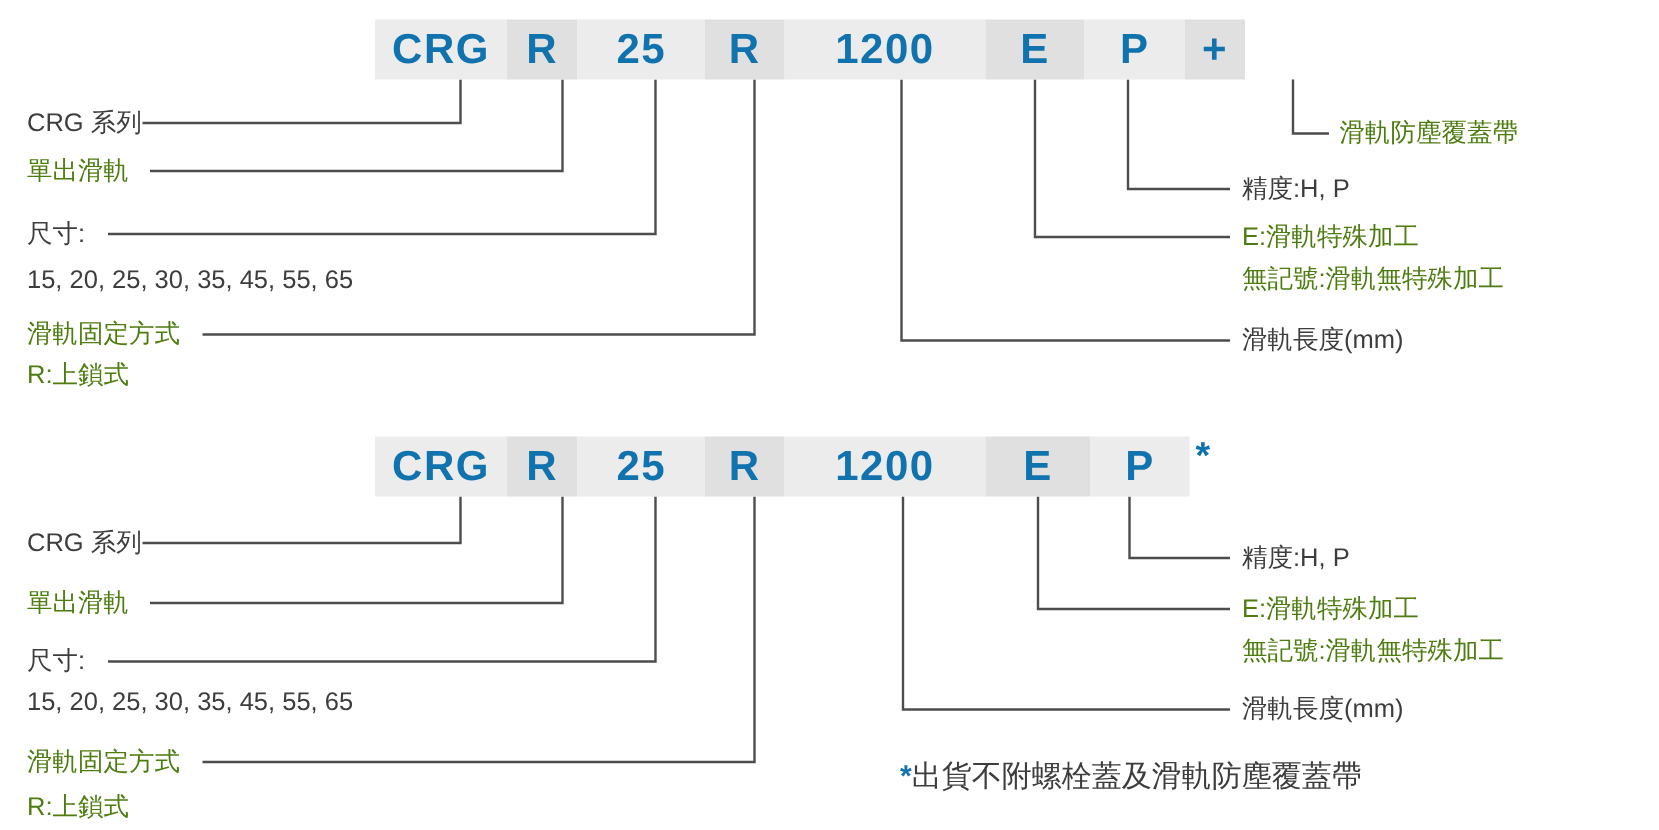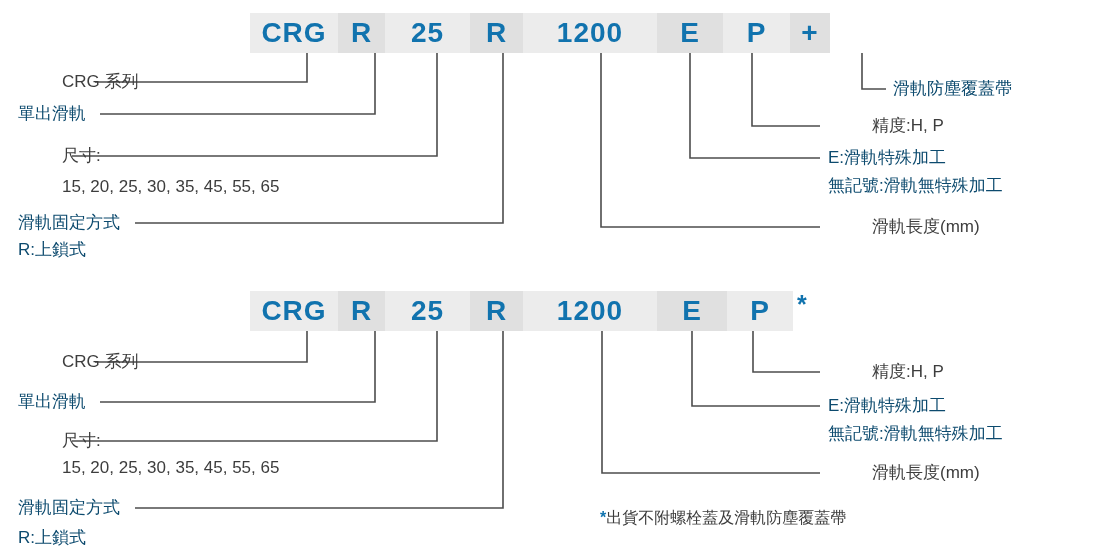--- a/index.html
+++ b/index.html
@@ -8,26 +8,26 @@
     font-family:"Liberation Sans","DejaVu Sans",sans-serif;overflow:hidden;
   }
   .strip{position:absolute;display:flex;height:40px;}
   .seg{
     display:flex;align-items:center;justify-content:center;
     font-weight:bold;font-size:28px;letter-spacing:1px;color:#1173ae;
   }
   .seg.light{background:#ececec;}
   .seg.dark{background:#e0e0e0;}
   .lbl{position:absolute;font-size:17px;line-height:20px;white-space:nowrap;}
-  .dark-t{color:#3d3d3d;margin-left:44px;}
-  .blue-t{color:#0c4a6e;}
+  .dark-t{color:#3d3d3d;}
+  .blue-t{color:#4d7c0f;}
   svg.lines{position:absolute;left:0;top:0;width:1106px;height:553px;pointer-events:none;}
   svg.lines polyline{fill:none;stroke:#4d4d4d;stroke-width:1.6;}
   .asterisk-sup{position:absolute;font-weight:bold;font-size:25px;color:#1173ae;line-height:25px;}
-  .footnote{position:absolute;font-size:16px;line-height:20px;white-space:nowrap;}
+  .footnote{position:absolute;font-size:20px;line-height:20px;white-space:nowrap;}
   .footnote .mark{color:#1173ae;font-weight:bold;}
   .footnote .txt{color:#3d3d3d;}
 </style>
 </head>
 <body>
 
 <div class="canvas">
 
   <svg class="lines" aria-hidden="true">
 

